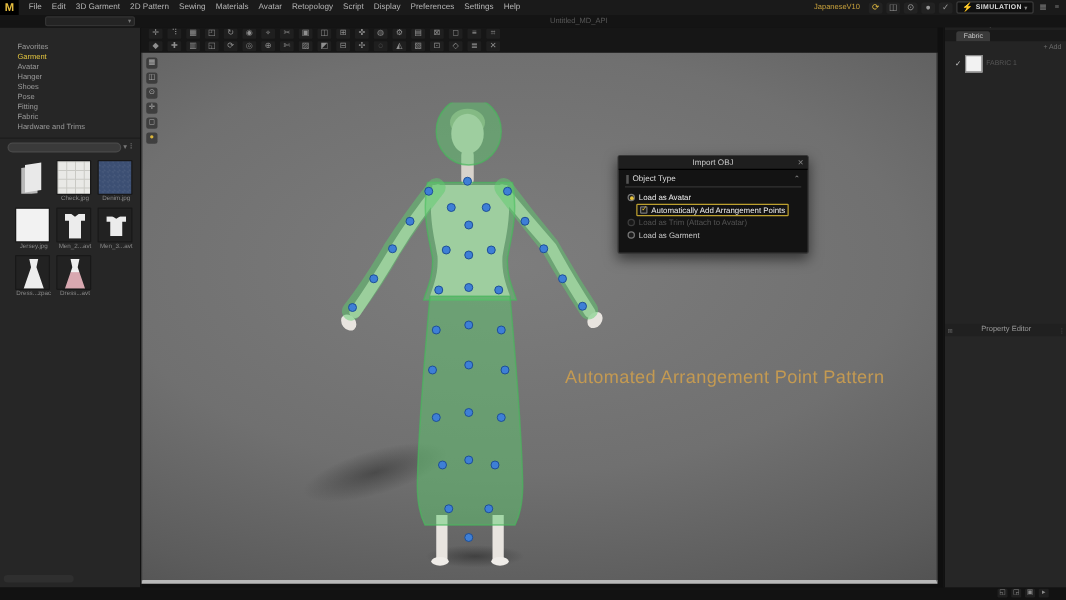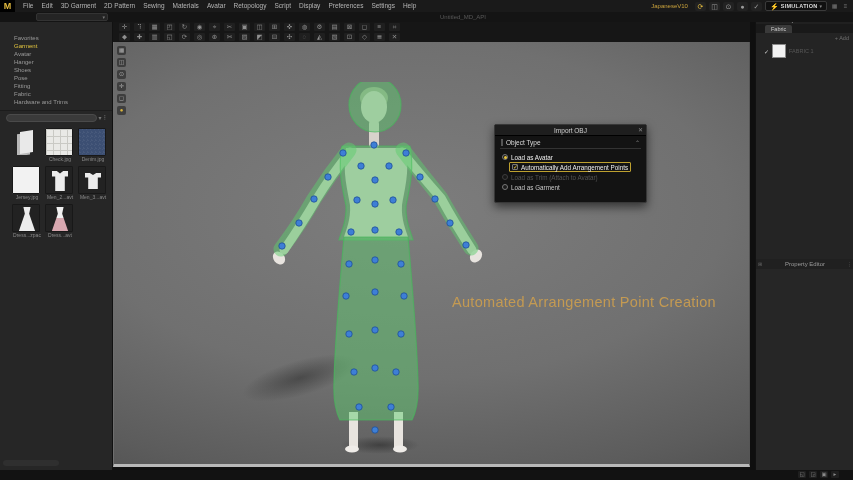--- a/index.html
+++ b/index.html
@@ -386,21 +386,21 @@
         <circle cx="147" cy="252" r="3.2" class="arr-dot"></circle>
         <circle cx="100" cy="290" r="3.2" class="arr-dot"></circle>
         <circle cx="121" cy="286" r="3.2" class="arr-dot"></circle>
         <circle cx="142" cy="290" r="3.2" class="arr-dot"></circle>
         <circle cx="105" cy="325" r="3.2" class="arr-dot"></circle>
         <circle cx="137" cy="325" r="3.2" class="arr-dot"></circle>
         <circle cx="121" cy="348" r="3.2" class="arr-dot"></circle>
       </g>
   </svg>
 
-  <div id="vp-caption">Automated Arrangement Point Creation</div>
+  <div id="vp-caption">Automated Arrangement Point Pattern</div>
 </div>
 
 <div id="dialog">
   <div id="dlg-titlebar">
     <span id="dlg-title">Import OBJ</span>
     <span id="dlg-close">✕</span>
   </div>
   <div id="dlg-section">
     <span id="dlg-section-label">Object Type</span>
     <span id="dlg-collapse">⌃</span>

